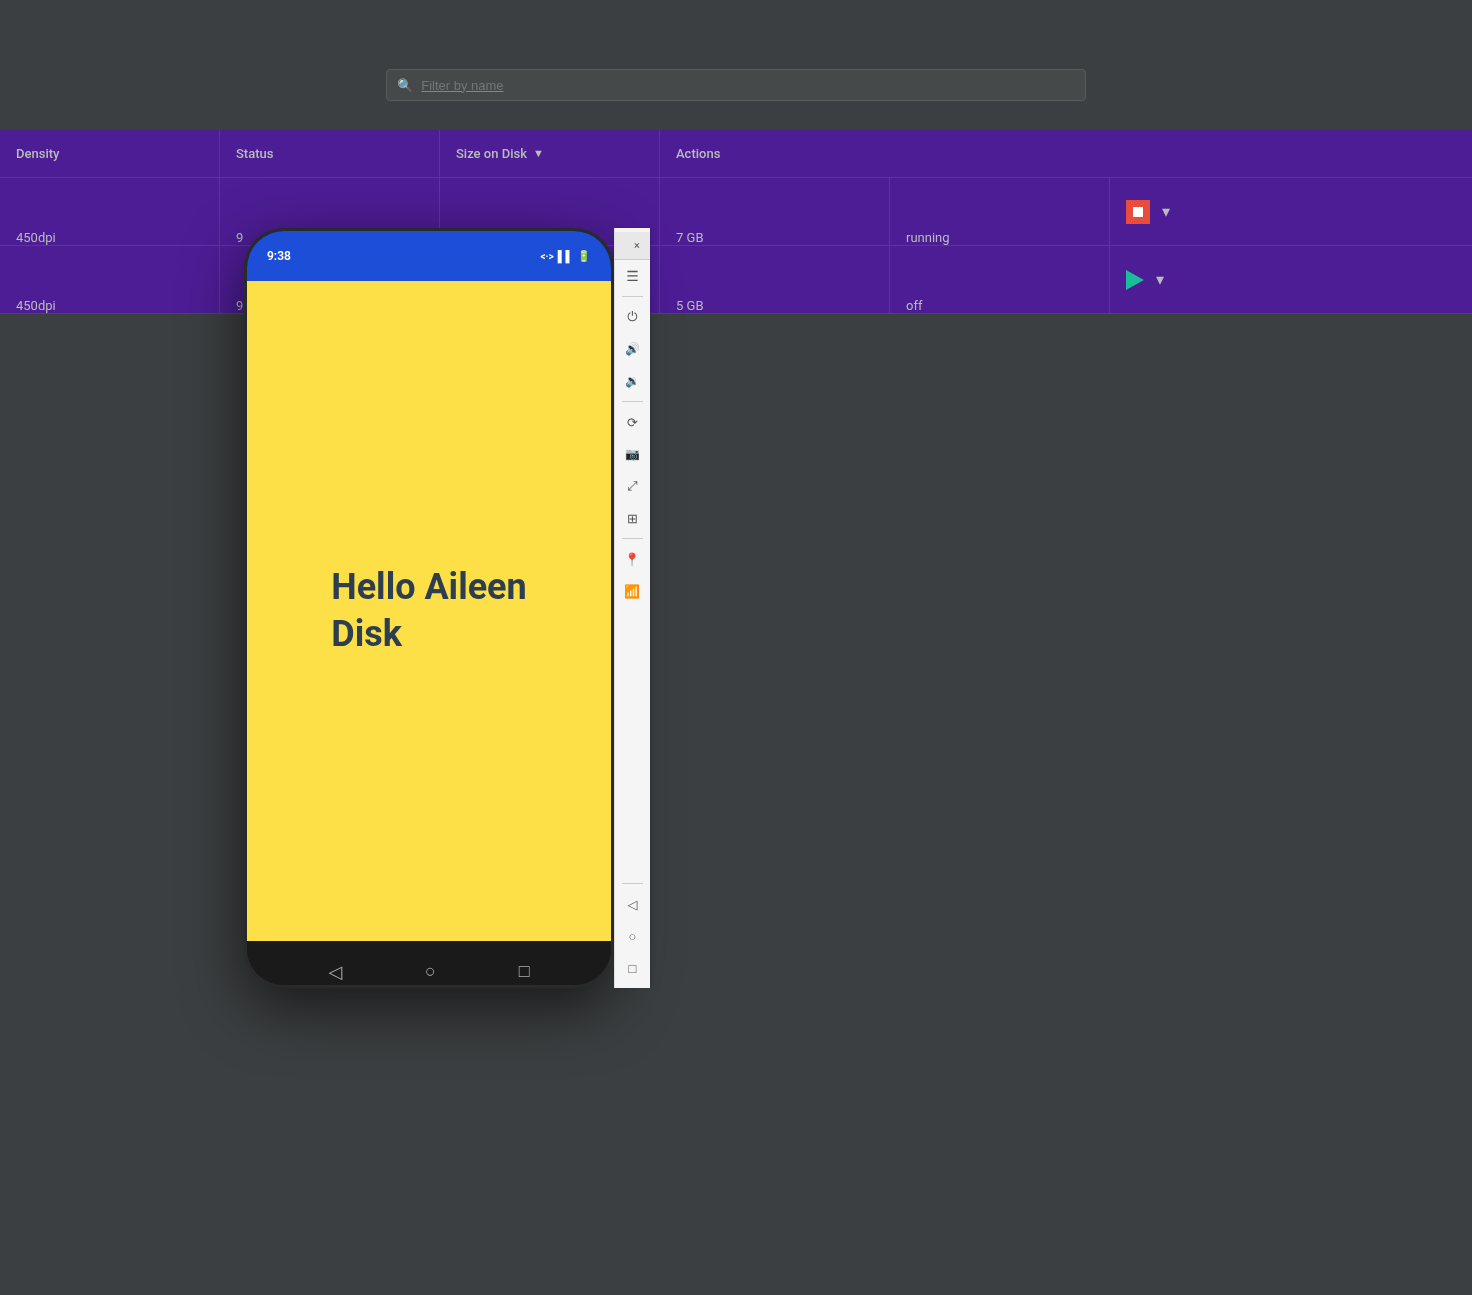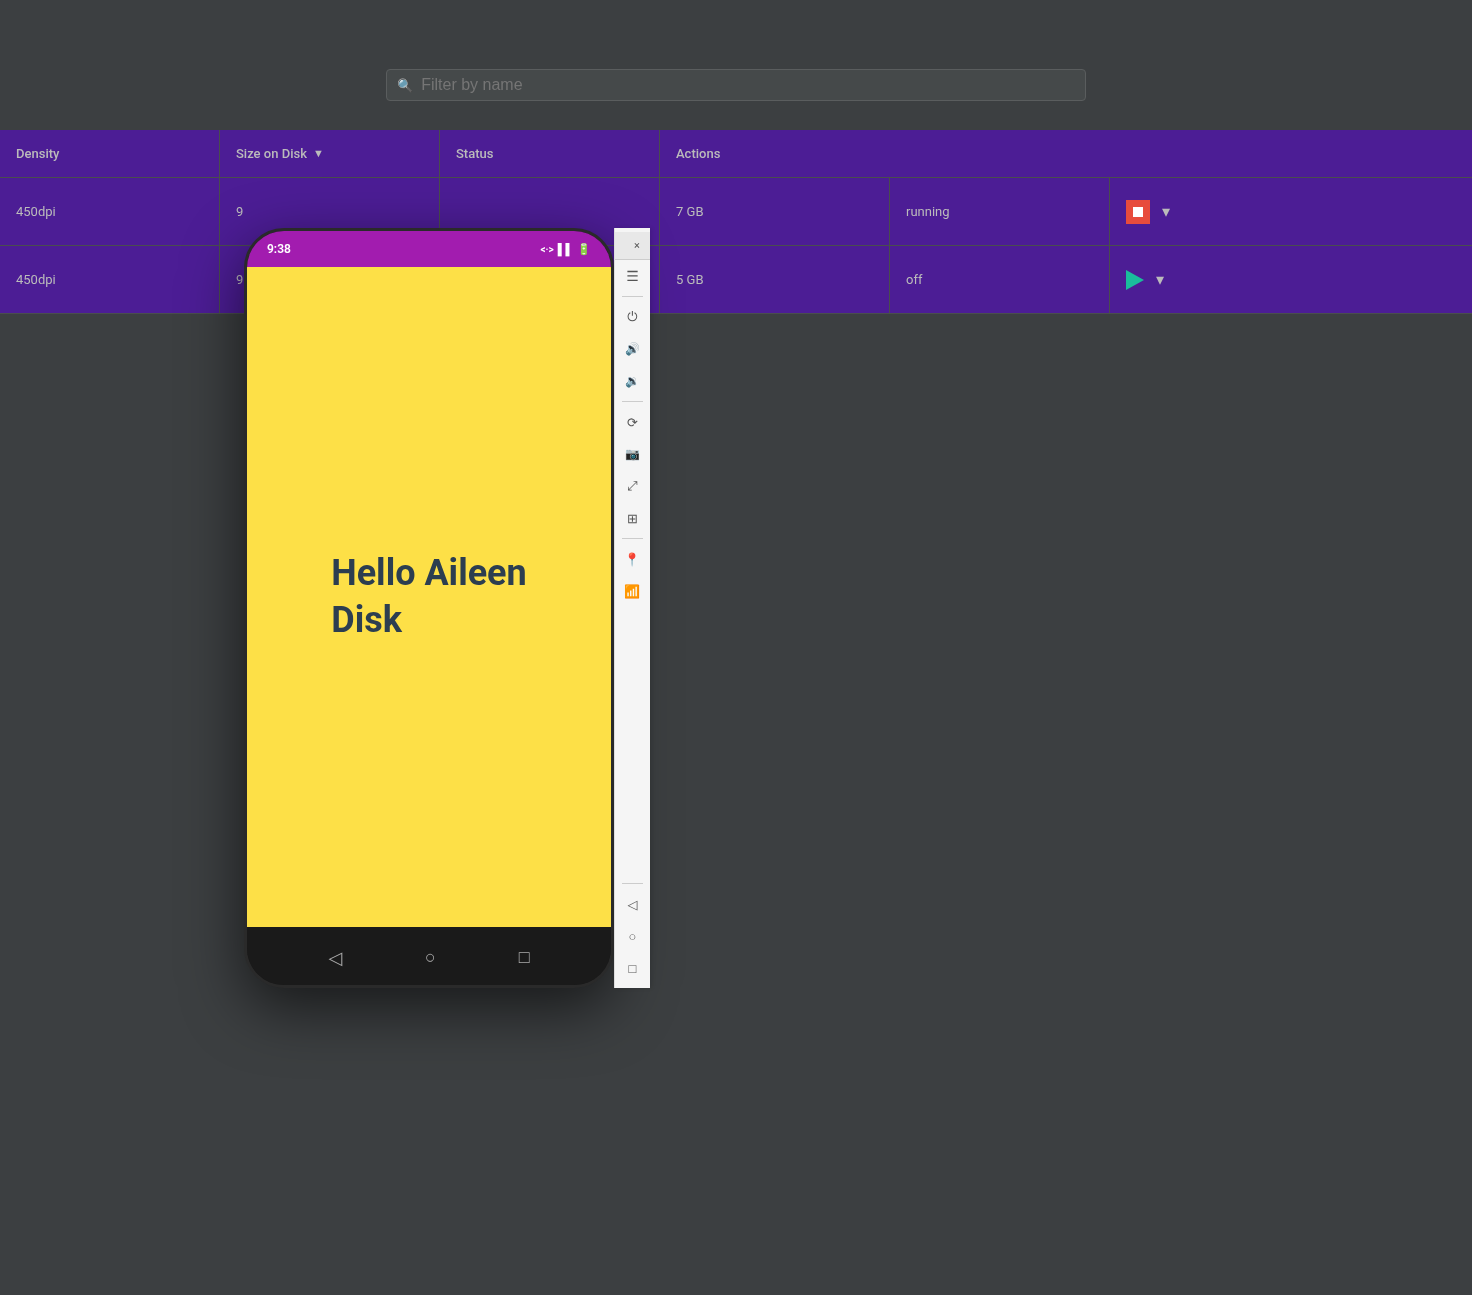--- a/index.html
+++ b/index.html
@@ -32,23 +32,24 @@
       display: flex;
       align-items: center;
       padding: 0 10px;
       gap: 8px;
     }
 
     .search-bar input {
       background: transparent;
       border: none;
       outline: none;
-      color: #f0abfc;
-      font-size: 16px;
+      color: #14b8a6;
+      font-size: 13px;
       flex: 1;
+      text-decoration: underline;
     }
 
     .search-icon {
       color: #888;
       font-size: 13px;
     }
 
     
     .table-container {
       width: 100%;
@@ -92,21 +93,21 @@
       align-items: center;
     }
 
     .table-cell {
       padding: 0 16px;
       font-size: 13px;
       color: #bbbbbb;
       border-right: 1px solid #4a4d4e;
       height: 100%;
       display: flex;
-      align-items: center;
+      align-items: flex-end;
     }
 
     .table-cell:last-child {
       border-right: none;
     }
 
     .actions-cell {
       display: flex;
       align-items: center;
       gap: 8px;
@@ -158,22 +159,22 @@
       background: #1a1a1a;
       border-radius: 40px;
       border: 3px solid #2a2a2a;
       overflow: hidden;
       box-shadow: 0 20px 60px rgba(0,0,0,0.6);
       position: relative;
       height: 760px;
     }
 
     .phone-status-bar {
-      background: #a21caf;
-      height: 36px;
+      background: #1d4ed8;
+      height: 50px;
       display: flex;
       align-items: center;
       justify-content: space-between;
       padding: 12px 20px;
       color: white;
       font-size: 12px;
       font-weight: 600;
     }
 
     .status-icons {
@@ -280,26 +281,26 @@
     <input type="text" placeholder="Filter by name" style="">
   </div>
 </div>
 
 <div class="table-container">
 
   <div class="table-header">
     <div class="col-header">
       <span>Density</span>
     </div>
+    <div class="col-header">
+      <span>Status</span>
+    </div>
     <div class="col-header" style="cursor:pointer;">
       <span>Size on Disk</span>
       <span class="sort-arrow">▼</span>
-    </div>
-    <div class="col-header">
-      <span>Status</span>
     </div>
     <div class="col-header">
       <span>Actions</span>
     </div>
   </div>
 
   <div class="table-row">
     <div class="table-cell">
       <span>450dpi</span>
     </div>

